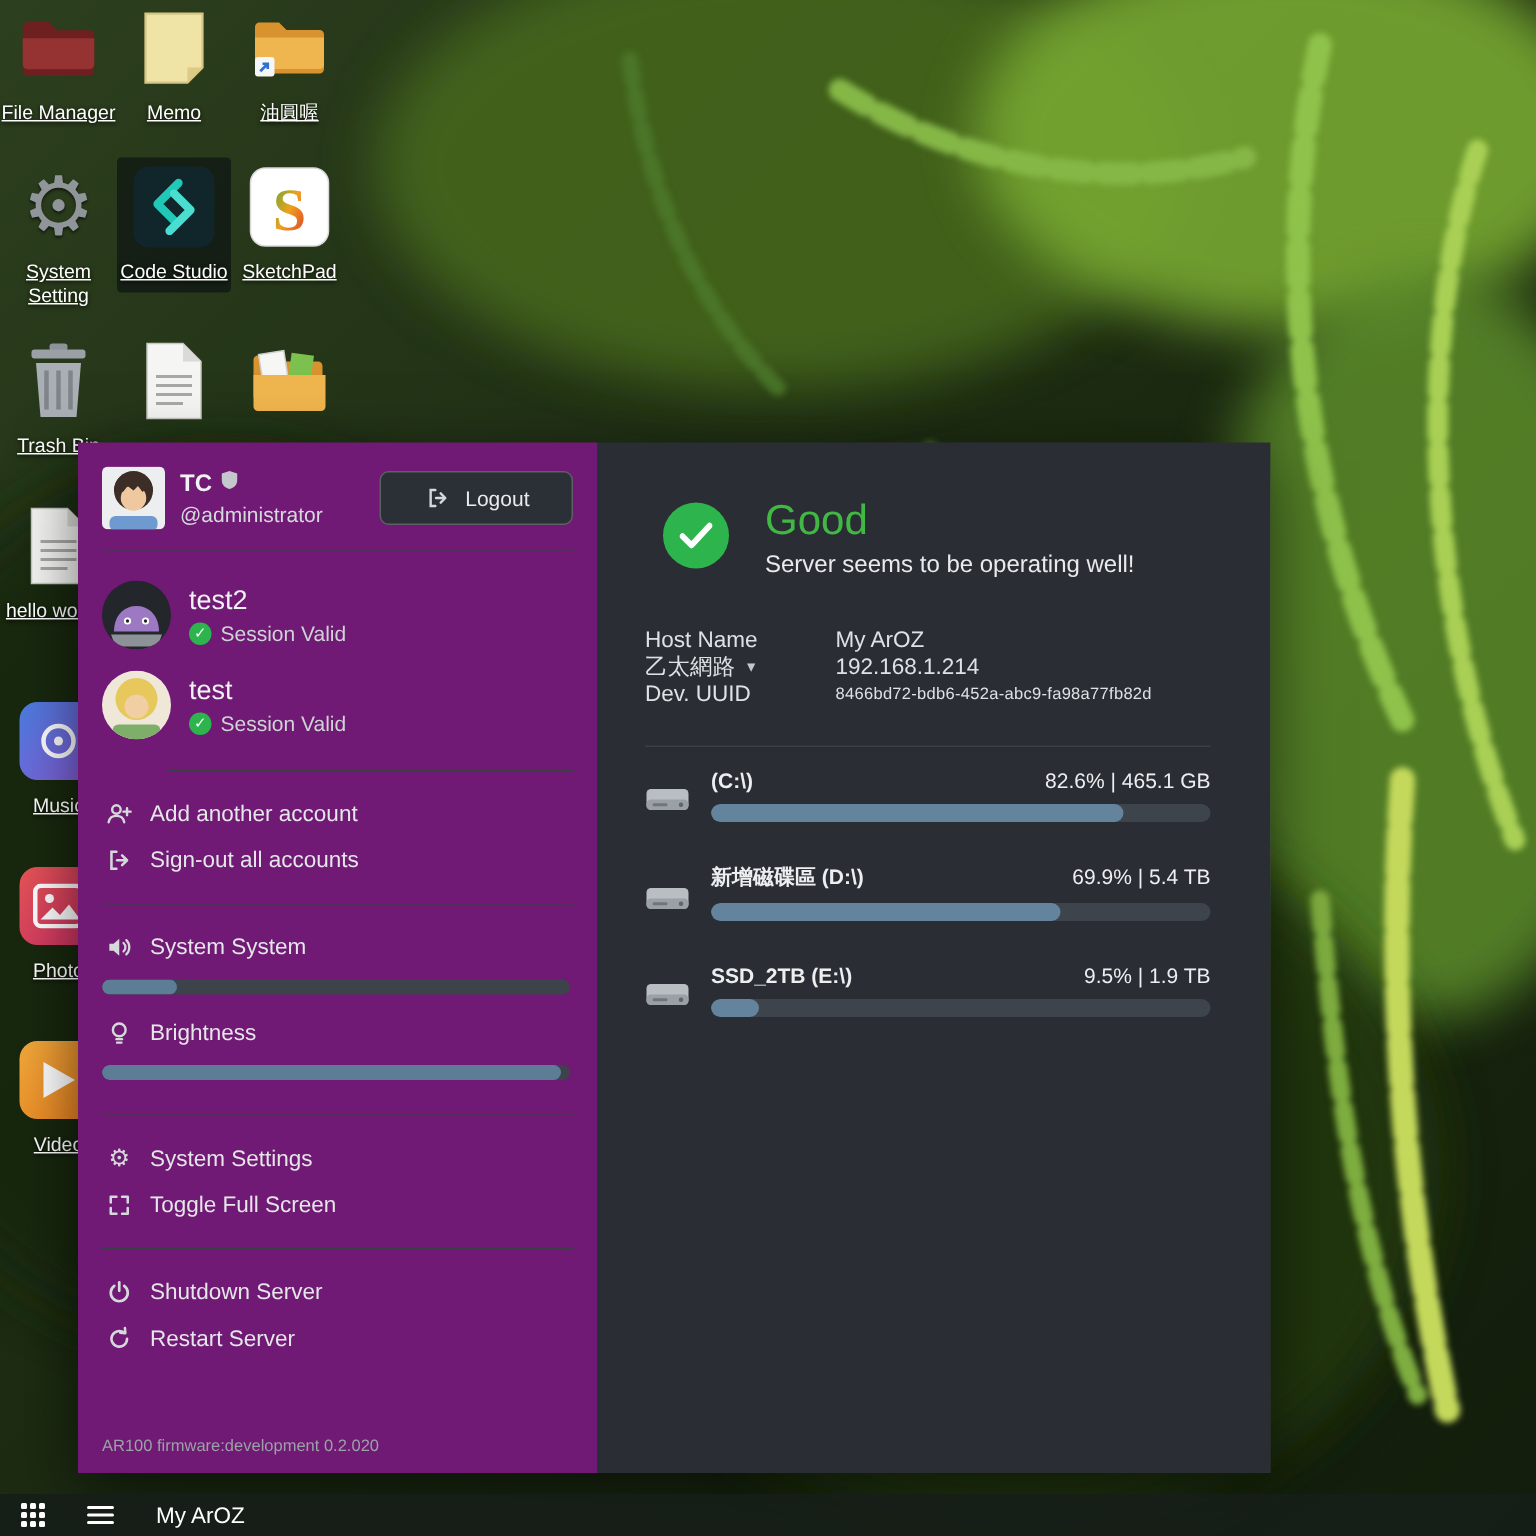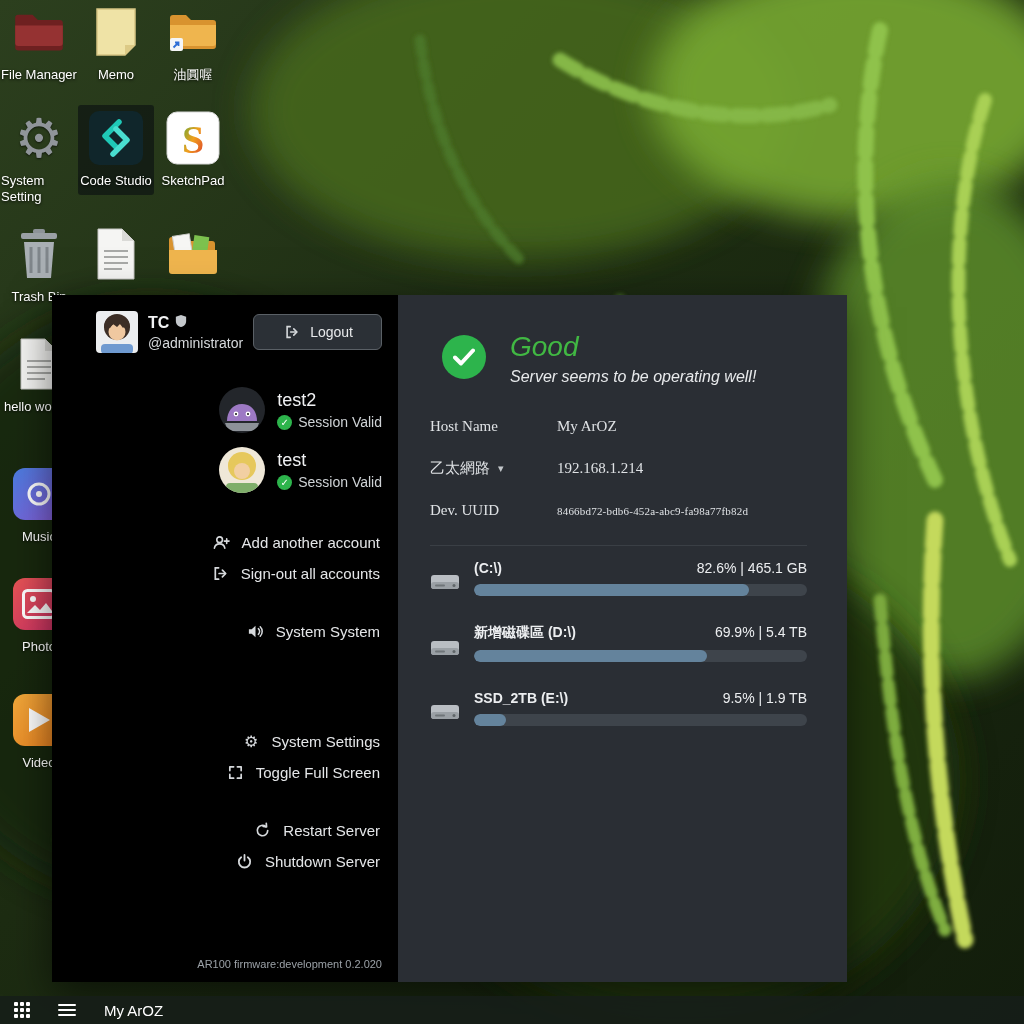--- a/index.html
+++ b/index.html
@@ -6,33 +6,33 @@
   body{width:1024px;height:1024px;position:relative;overflow:hidden;
        font-family:"Liberation Sans",sans-serif;background:#15200f;}
 
   
   .wallpaper{position:absolute;inset:0;z-index:0;}
 
   
   .dicon{position:absolute;width:76px;display:flex;flex-direction:column;align-items:center;
          gap:5px;z-index:1;cursor:pointer;}
   .dicon .art{height:60px;display:flex;align-items:center;justify-content:center;}
-  .dlabel{font-size:13px;color:#fff;text-align:left;line-height:1.25;
-          text-shadow:0 1px 3px rgba(0,0,0,.9);max-width:76px;}
+  .dlabel{font-size:13px;color:#fff;text-align:center;line-height:1.25;
+          text-shadow:0 1px 3px rgba(0,0,0,.9);max-width:76px;text-decoration:underline;}
   .dicon.selected{background:rgba(8,14,16,.6);border-radius:3px;padding:3px 0 6px;}
   .gear-glyph{font-size:54px;color:#90959a;line-height:1;text-shadow:0 1px 2px rgba(0,0,0,.6);}
   .sqicon{width:52px;height:52px;border-radius:12px;display:flex;align-items:center;justify-content:center;}
   .sq-music{background:linear-gradient(135deg,#4a7de0,#8a5cd8);}
   .sq-photo{background:linear-gradient(135deg,#e85555,#c92f66);}
   .sq-video{background:linear-gradient(135deg,#f2a93b,#e9801f);}
 
   
   .panel{position:absolute;left:52px;top:295px;width:795px;height:687px;display:flex;
          z-index:5;box-shadow:0 12px 40px rgba(0,0,0,.55);color:#e4e6e8;font-size:15px;}
-  .pl{width:346px;background:#000000;padding:16px 16px 10px;display:flex;flex-direction:column;box-sizing:border-box;align-items:flex-end;}
+  .pl{width:346px;background:#701a75;padding:16px 16px 10px;display:flex;flex-direction:column;box-sizing:border-box;}
   .pr{flex:1;background:#2a2e34;padding:36px 40px 0 32px;box-sizing:border-box;}
 
   .uh{display:flex;align-items:center;gap:10px;}
   .uavatar{width:42px;height:42px;border-radius:4px;overflow:hidden;flex:none;}
   .uname{font-size:16px;font-weight:bold;color:#f2f3f4;display:flex;align-items:center;gap:6px;}
   .uhandle{font-size:14px;color:#d6d9dc;margin-top:3px;}
   .logout-btn{margin-left:auto;display:flex;gap:9px;align-items:center;padding:9px 28px;
               border:1px solid #5a6066;border-radius:6px;background:#2b3036;color:#e8eaec;
               font-size:14px;cursor:pointer;}
   .div{border:none;border-top:1px solid #3a3f45;margin:13px 0;}
@@ -45,26 +45,26 @@
   .ck{width:15px;height:15px;border-radius:50%;background:var(--accent-green,#2db44c);color:#fff;
       font-size:10px;display:flex;align-items:center;justify-content:center;flex:none;}
 
   .mitem{display:flex;align-items:center;gap:11px;padding:7px 2px;color:#e4e6e8;cursor:pointer;}
   .micon{width:19px;display:flex;justify-content:center;color:#d6d9dc;font-size:16px;line-height:1;}
   .slider{height:10px;border-radius:5px;background:#3d434a;margin:6px 2px 10px 0;overflow:hidden;cursor:pointer;}
   .sfill{height:100%;background:var(--slider-fill,#5d7d97);border-radius:5px;}
   .pfoot{margin-top:auto;font-size:11px;color:#9ba1a7;padding:8px 0 2px;}
 
   
-  .status-head{display:flex;gap:24px;align-items:flex-start;margin-left:12px;font-style:italic;}
+  .status-head{display:flex;gap:24px;align-items:flex-start;margin-left:12px;}
   .big-check{width:44px;height:44px;border-radius:50%;background:var(--accent-green,#2db44c);
              display:flex;align-items:center;justify-content:center;margin-top:4px;flex:none;}
   .status-title{font-size:28px;color:var(--status-text-green,#41b843);}
   .status-sub{font-size:16px;color:#e8eaec;margin-top:5px;}
-  .info{margin-top:32px;display:grid;grid-template-columns:127px 1fr;row-gap:24px;align-items:center;color:#dfe2e5;font-family:Liberation Serif, serif;}
+  .info{margin-top:32px;display:grid;grid-template-columns:127px 1fr;align-items:center;color:#dfe2e5;}
   .info .lab{font-size:15px;display:flex;align-items:center;gap:8px;}
   .caret{font-size:11px;color:#c3c7cb;cursor:pointer;}
   .uuid{font-size:11px;letter-spacing:.2px;}
   .rdiv{border:none;border-top:1px solid #3a3f45;margin:26px 0 6px;}
   .disk{display:flex;gap:14px;align-items:flex-end;margin:14px 0 28px;}
   .disk-main{flex:1;}
   .disk-top{display:flex;justify-content:space-between;font-size:14px;color:#eceef0;margin-bottom:8px;align-items:baseline;}
   .disk-name{font-weight:bold;}
   .bar{height:12px;border-radius:6px;background:#3e444b;overflow:hidden;}
   .bfill{height:100%;border-radius:6px;background:var(--bar-fill,#64839c);}
@@ -368,20 +368,29 @@
             <path d="M2 6.5v5h3l4 3.5v-12L5 6.5z" fill="currentColor"></path>
             <path d="M12 6a4 4 0 0 1 0 6M14 4a7 7 0 0 1 0 10" fill="none" stroke="currentColor" stroke-width="1.6" stroke-linecap="round"></path>
           </svg>
         </span>
       <span>System System</span>
     </div>
     <div class="slider">
       <div class="sfill" style="width: 16%;"></div>
     </div>
 
+    <div class="mitem">
+      <span class="micon">
+          <svg viewBox="0 0 18 18" width="17" height="17">
+            <circle cx="9" cy="7" r="4.5" fill="none" stroke="currentColor" stroke-width="1.7"></circle>
+            <path d="M7 13.5h4M7.5 16h3" stroke="currentColor" stroke-width="1.7" stroke-linecap="round"></path>
+          </svg>
+        </span>
+      <span>Brightness</span>
+    </div>
     <div class="slider">
       <div class="sfill" style="width: 98%;"></div>
     </div>
 
     <hr class="div">
 
     <div class="mitem">
       <span class="micon">⚙</span>
       <span>System Settings</span>
     </div>
@@ -392,34 +401,34 @@
           </svg>
         </span>
       <span>Toggle Full Screen</span>
     </div>
 
     <hr class="div">
 
     <div class="mitem">
       <span class="micon">
           <svg viewBox="0 0 18 18" width="17" height="17">
+            <path d="M9 2v6" stroke="currentColor" stroke-width="1.9" stroke-linecap="round"></path>
+            <path d="M5.5 4.5a6 6 0 1 0 7 0" fill="none" stroke="currentColor" stroke-width="1.9" stroke-linecap="round"></path>
+          </svg>
+        </span>
+      <span>Shutdown Server</span>
+    </div>
+    <div class="mitem">
+      <span class="micon">
+          <svg viewBox="0 0 18 18" width="17" height="17">
             <path d="M14.5 9a5.5 5.5 0 1 1-2-4.2" fill="none" stroke="currentColor" stroke-width="1.8" stroke-linecap="round"></path>
             <path d="M13 1.5l.3 3.6-3.6-.4" fill="none" stroke="currentColor" stroke-width="1.8" stroke-linecap="round" stroke-linejoin="round"></path>
           </svg>
         </span>
       <span>Restart Server</span>
-    </div>
-    <div class="mitem">
-      <span class="micon">
-          <svg viewBox="0 0 18 18" width="17" height="17">
-            <path d="M9 2v6" stroke="currentColor" stroke-width="1.9" stroke-linecap="round"></path>
-            <path d="M5.5 4.5a6 6 0 1 0 7 0" fill="none" stroke="currentColor" stroke-width="1.9" stroke-linecap="round"></path>
-          </svg>
-        </span>
-      <span>Shutdown Server</span>
     </div>
 
     <div class="pfoot">AR100 firmware:development 0.2.020</div>
   </div>
 
   <div class="pr">
     <div class="status-head">
       <span class="big-check">
         <svg width="22" height="18" viewBox="0 0 22 18">
             <path d="M2 9.5 8 15.5 20 2.5" fill="none" stroke="#fff" stroke-width="4" stroke-linecap="round" stroke-linejoin="round"></path>

